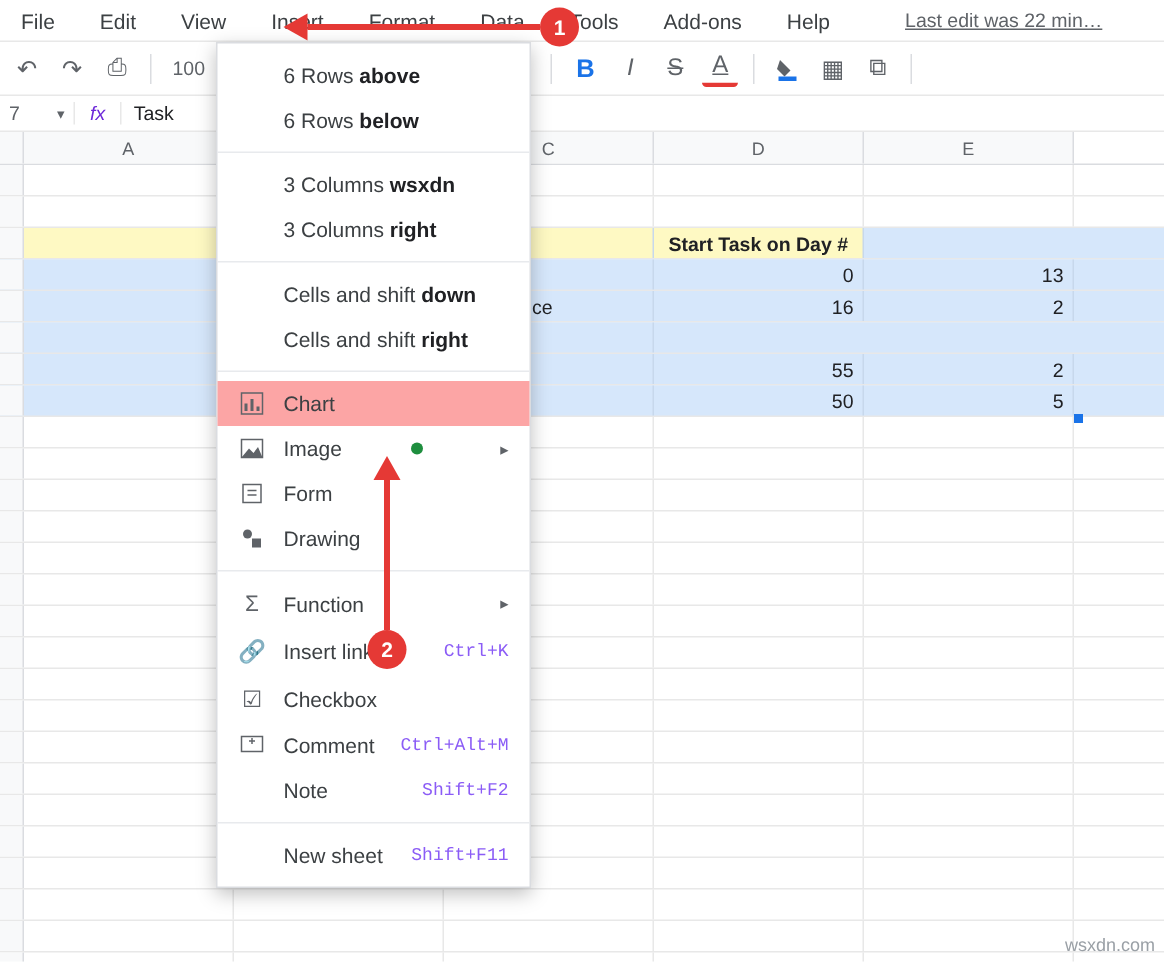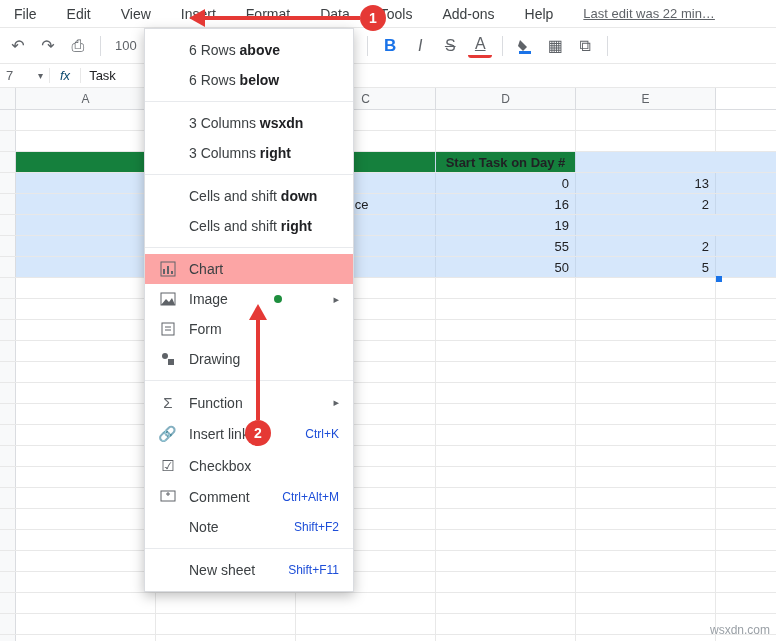--- a/index.html
+++ b/index.html
@@ -18,21 +18,21 @@
       display: flex;
       align-items: center;
       height: 28px;
       padding: 0 6px;
       border-bottom: 1px solid #e8e8e8;
       gap: 14px;
       font-size: 14px;
       color: #3c4043;
     }
     .menubar .menuitem { padding: 4px 8px; cursor: pointer; border-radius: 3px; }
-    .menubar .lastedit { color: #5f6368; text-decoration: underline; margin-left: 8px; font-size: 13px; }
+    .menubar .lastedit { color: #5f6368; text-decoration: underline; margin-left: 28px; font-size: 13px; }
     .toolbar {
       display: flex;
       align-items: center;
       height: 36px;
       padding: 0 6px;
       border-bottom: 1px solid #e8e8e8;
       gap: 6px;
       color: #5f6368;
     }
     .toolbar .tb-icon {
@@ -42,45 +42,45 @@
     }
     .toolbar .sep { width:1px; height:20px; background:#dadce0; margin:0 4px; }
     .toolbar .dd { display:flex; align-items:center; gap:16px; padding:2px 4px; cursor:pointer; font-size:13px; }
     .toolbar .dd .caret { font-size:10px; color:#5f6368; }
     .toolbar .bold { color: #1a73e8; font-weight:bold; font-size:17px; }
     .fxbar {
       display:flex; align-items:center; height:24px;
       border-bottom:1px solid #e8e8e8; font-size:13px; color:#5f6368;
     }
     .fxbar .namebox { width:50px; padding:0 6px; border-right:1px solid #e8e8e8; display:flex; align-items:center; }
-    .fxbar .fx { padding:0 10px; font-style:italic; color:#0c4a6e; border-right:1px solid #e8e8e8; }
+    .fxbar .fx { padding:0 10px; font-style:italic; color:#6d28d9; border-right:1px solid #e8e8e8; }
     .fxbar .fxval { padding:0 8px; color:#202124; }
     .grid { position:absolute; top:88px; left:0; right:0; bottom:0; }
     .colheads { display:flex; height:22px; border-bottom:1px solid #dadce0; }
     .rowhead { width:16px; background:#f8f9fa; border-right:1px solid #dadce0; }
     .colh { flex:0 0 140px; background:#f8f9fa; border-right:1px solid #dadce0; text-align:center; line-height:22px; color:#5f6368; font-size:12px; }
     .rows { position:relative; }
     .row { display:flex; height:21px; border-bottom:1px solid #e8e8e8; }
     .rh { width:16px; background:#f8f9fa; border-right:1px solid #dadce0; }
     .cell { flex:0 0 140px; border-right:1px solid #e8e8e8; padding:0 6px; line-height:21px; font-size:13px; }
     .datarow { background:#d6e7fb; }
     .datarow .cell { border-right:1px solid #c7d8ec; }
-    .header-row .cell { background:#15803d; font-weight:bold; text-align:center; }
+    .header-row .cell { background:#fef9c3; font-weight:bold; text-align:center; }
     .num { text-align:right; }
     .sel-handle { width:6px; height:6px; background:#1a73e8; position:absolute; }
     .dropdown {
       position:absolute; top:28px; left:144px; width:210px;
       background:#fff; border:1px solid #dadce0; box-shadow:0 4px 12px rgba(0,0,0,0.25);
       z-index:50; padding:6px 0; font-size:14px; color:#3c4043;
     }
     .dd-item { display:flex; align-items:center; padding:7px 14px; cursor:pointer; gap:12px; position:relative; }
     .dd-item.hilite { background:#fca5a5; }
     .dd-icon { width:18px; display:flex; justify-content:center; color:#5f6368; font-size:15px; }
     .dd-label b { color:#202124; }
-    .dd-shorcut { margin-left:auto; color:#1d4ed8; font-size:12px; }
+    .dd-shorcut { margin-left:auto; color:#8b5cf6; font-size:12px;font-family:Liberation Mono, monospace; }
     .dd-sep { height:1px; background:#e8eaed; margin:6px 0; }
     .dd-arrow { margin-left:auto; color:#5f6368; font-size:11px; }
     .green-dot { width:8px; height:8px; border-radius:50%; background:#1e8e3e; margin-left:auto; margin-right:6px; }
     .annot-circle {
       position:absolute; width:26px; height:26px; border-radius:50%;
       background:#e53935; color:#fff; font-weight:bold;
       display:flex; align-items:center; justify-content:center; font-size:14px;
       z-index:60;
     }
     .annot-arrow {
@@ -204,21 +204,20 @@
         <div class="cell"></div>
       <div class="cell">Commence</div>
       <div class="cell num">16</div>
       <div class="cell num">2</div>
       </div>
     <div class="row datarow">
         <div class="rh"></div>
         <div class="cell"></div>
         <div class="cell"></div>
       <div class="cell"></div>
-      <div class="cell num">19</div>
       </div>
     <div class="row datarow">
         <div class="rh"></div>
         <div class="cell"></div>
         <div class="cell"></div>
       <div class="cell"></div>
       <div class="cell num">55</div>
       <div class="cell num">2</div>
       </div>
     <div class="row datarow">

